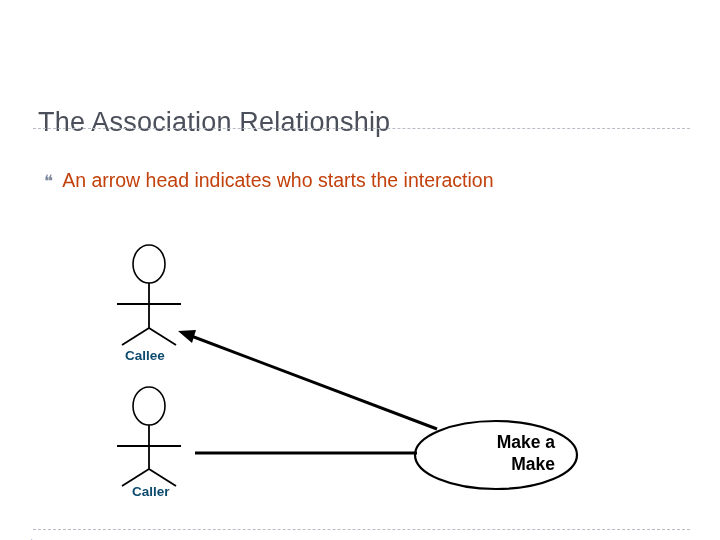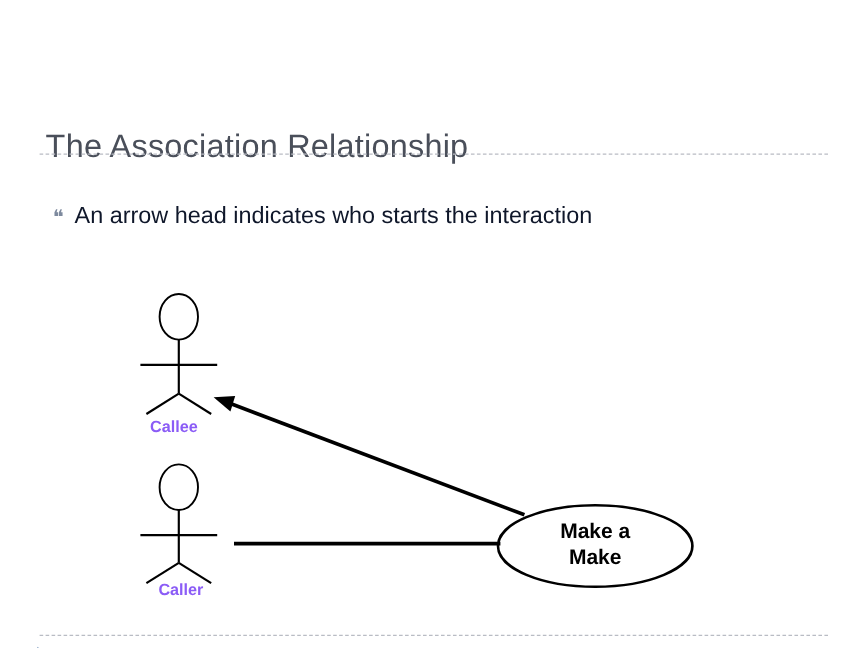--- a/index.html
+++ b/index.html
@@ -60,21 +60,21 @@
   #bullet-marker {
     font-size: 17px;
     color: #7e8a9e;
     line-height: 1;
     margin-top: 4px;
     margin-right: 9px;
     font-family: "Liberation Serif", serif;
   }
   #bullet-text {
     font-size: 19.5px;
-    color: #0f172a;
+    color: #c2410c;
     line-height: 1.2;
   }
 
   
   #footer-triangle {
     position: absolute;
     left: 31px;
     top: 503px;
     width: 0;
     height: 0;
@@ -90,33 +90,33 @@
     top: 0;
     width: 720px;
     height: 540px;
   }
 
   
   .actor-label {
     position: absolute;
     font-size: 13.5px;
     font-weight: bold;
-    color: #8b5cf6;
+    color: #0c4a6e;
     white-space: nowrap;
   }
   #label-callee { left: 125px; top: 312px; }
   #label-caller { left: 132px; top: 448px; }
 
   
   #usecase-text {
     position: absolute;
     left: 437px;
     top: 396px;
     width: 118px;
-    text-align: center;
+    text-align: right;
     font-size: 17.5px;
     font-weight: bold;
     color: #000000;
     line-height: 1.25;
   }
   #usecase-text span { display: block; }
 </style>
 </head>
 <body>
 

